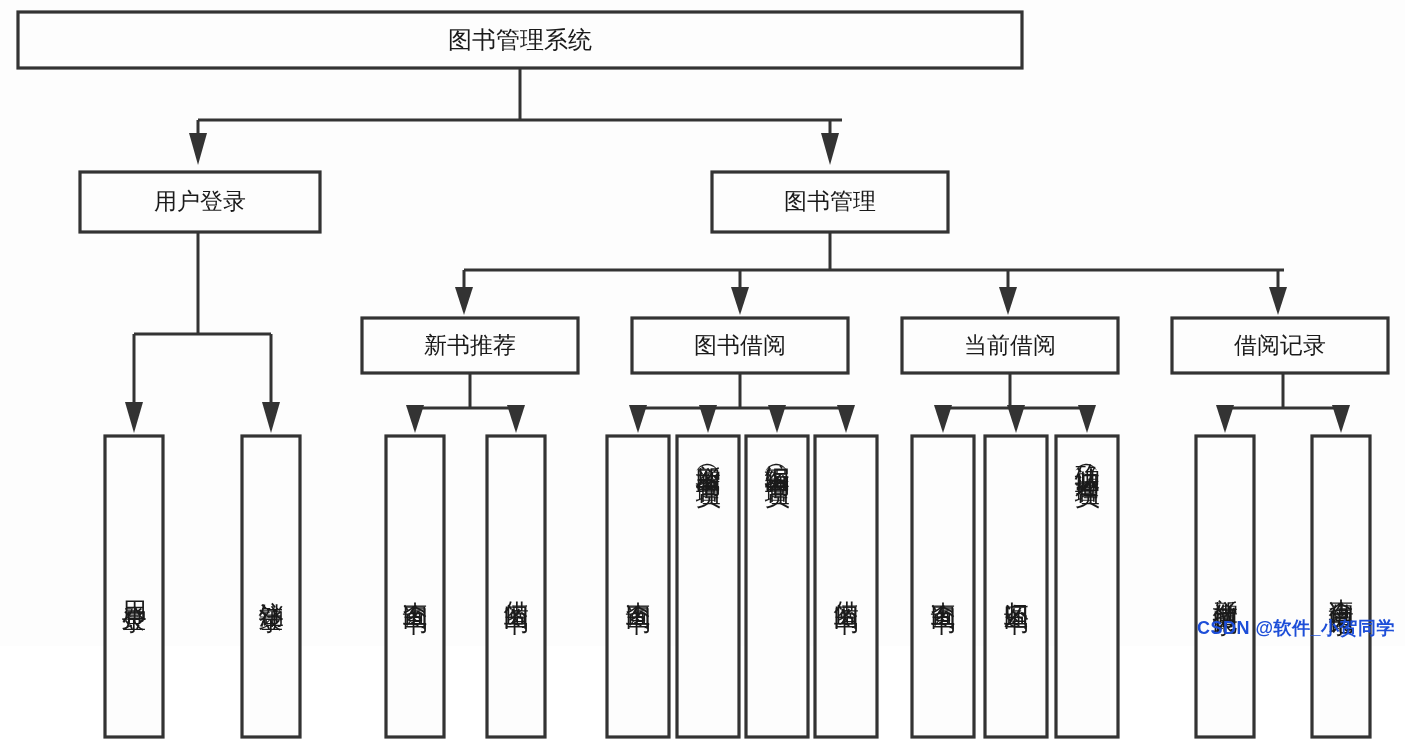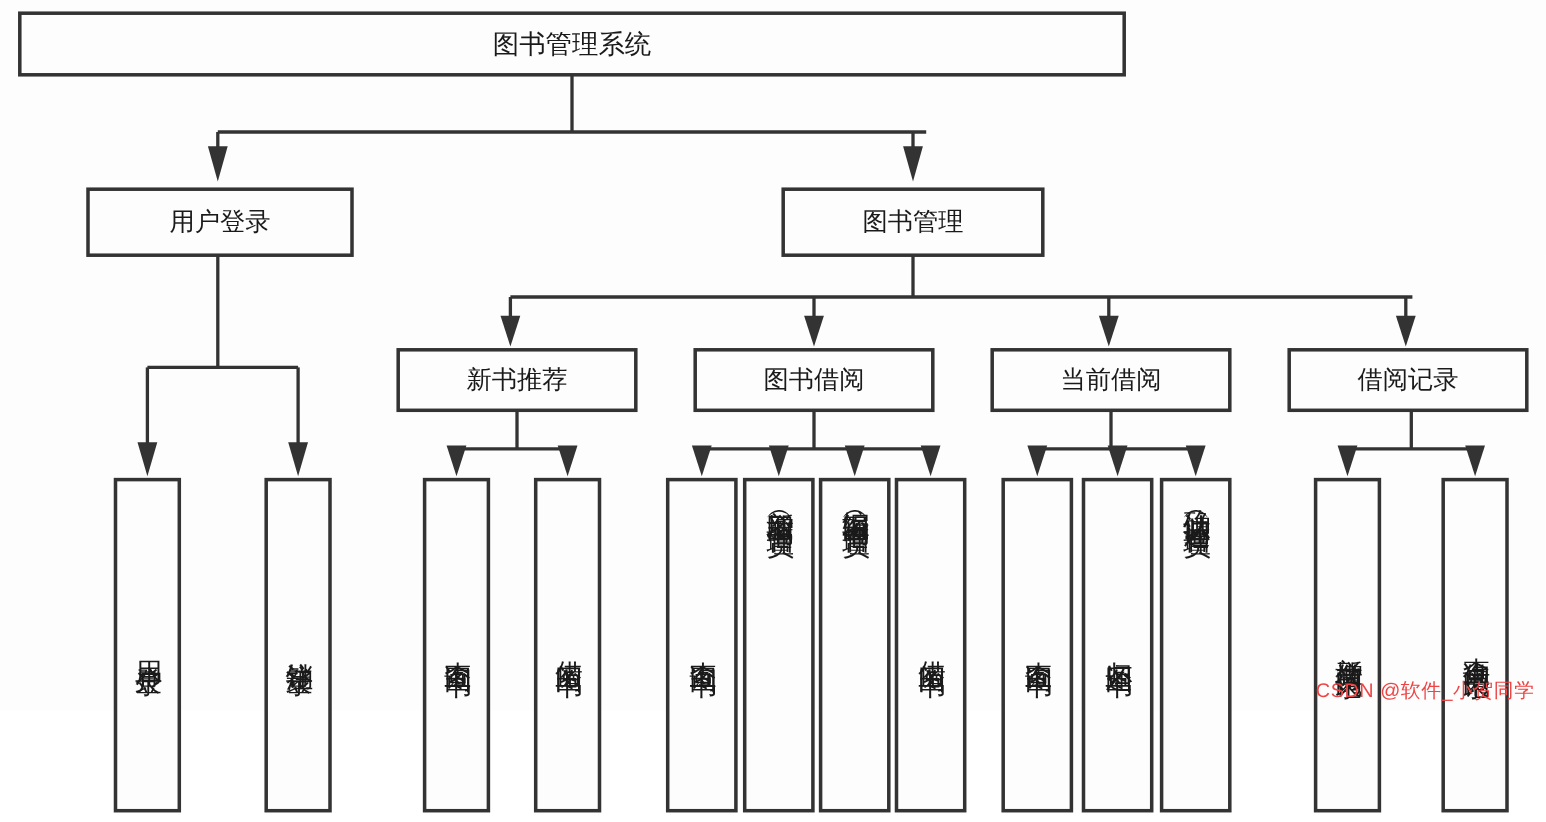--- a/index.html
+++ b/index.html
@@ -73,23 +73,24 @@
     color: #1a1a1a;
     white-space: nowrap;
     text-align: center;
   }
   #watermark {
     position: absolute;
     right: 10px;
     bottom: 6px;
     font-family: "Liberation Sans", "DejaVu Sans", sans-serif;
     font-size: 18px;
-    color: #ef4444;
+    color: #1d4ed8;
     letter-spacing: 0.5px;
     user-select: none;
+    font-weight: bold;
   }
 </style>
 </head>
 <body>
 
 <div id="diagram-root">
 
   <svg id="tree-svg" viewBox="0 0 1405 747">
 
     <g>

